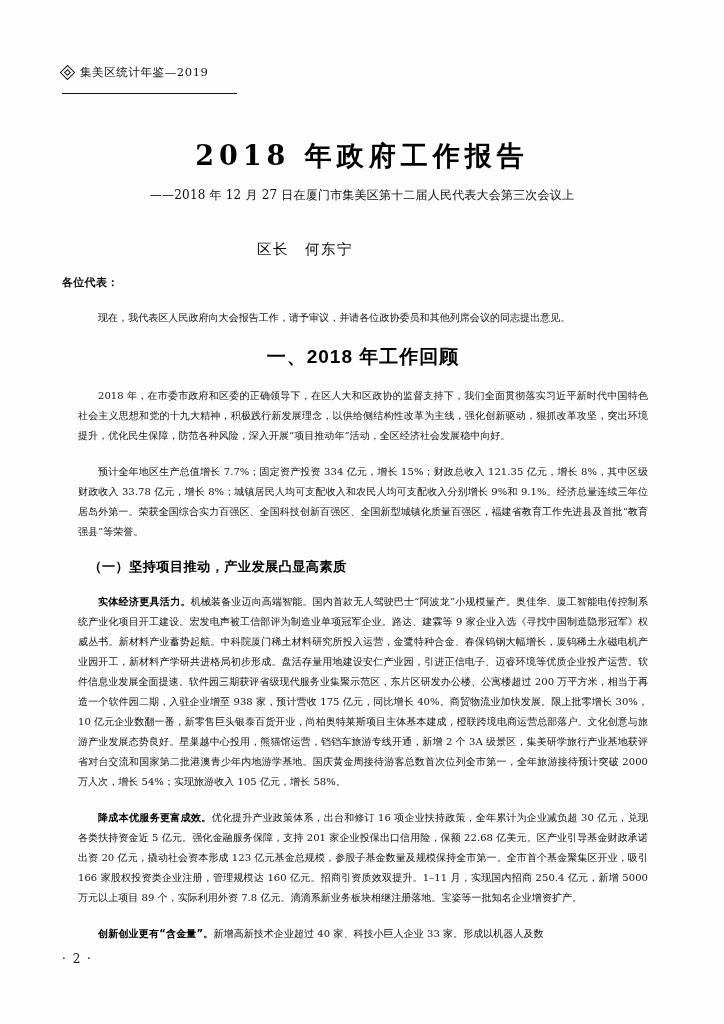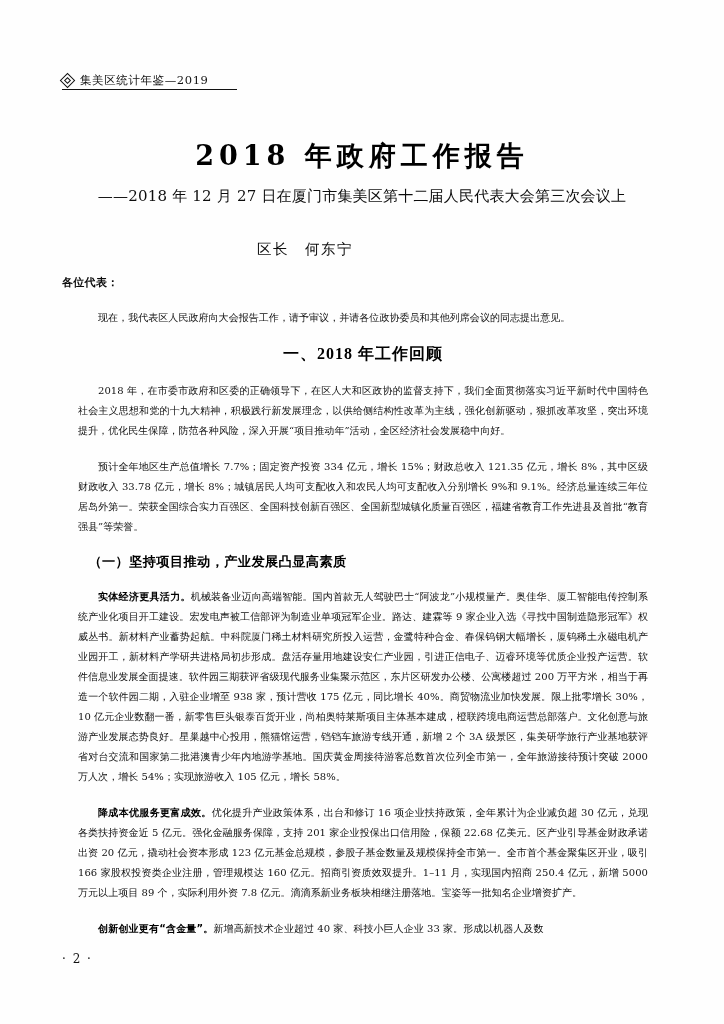--- a/index.html
+++ b/index.html
@@ -27,22 +27,21 @@
   
   .runhead {
     position: absolute;
     left: 62px;
     top: 66px;
     width: 175px;
     display: flex;
     align-items: flex-end;
     gap: 7px;
     border-bottom: 1.6px solid #111;
-    padding-bottom: 2px;
-    margin-top: 8px;
+    padding-bottom: 14px;
   }
   .runhead .diamond-icon {
     flex: 0 0 auto;
     display: inline-block;
     width: 11px;
     height: 11px;
     position: relative;
     margin-bottom: 1px;
   }
   .runhead .diamond-icon::before,
@@ -80,21 +79,21 @@
     letter-spacing: 5px;
     color: #000;
   }
   .doc-subtitle {
     position: absolute;
     left: 0;
     top: 187px;
     width: 724px;
     text-align: center;
     font-family: "DejaVu Serif", "Liberation Serif", serif;
-    font-size: 15px;
+    font-size: 12px;
     letter-spacing: 0.2px;
     color: #0d0d0d;
   }
   .doc-speaker {
     position: absolute;
     left: 0;
     top: 240px;
     width: 610px;
     text-align: center;
     font-family: "DejaVu Serif", "Liberation Serif", serif;
@@ -125,23 +124,23 @@
     text-align: justify;
     text-justify: inter-character;
     letter-spacing: 0.05px;
     text-indent: 2em;
     color: #101010;
   }
 
   .section-heading {
     margin: 7px 0 6px 0;
     text-align: center;
-    font-family: Liberation Serif, serif;
-    font-weight: bold;
-    font-size: 16px;
+    font-family: Liberation Sans, sans-serif;
+    font-weight: bold;
+    font-size: 19px;
     letter-spacing: 1px;
     color: #000;
   }
   .subsection-heading {
     margin: 6px 0 10px 0;
     text-indent: 2em;
     font-family: "DejaVu Sans", "Liberation Sans", sans-serif;
     font-weight: bold;
     font-size: 13.2px;
     letter-spacing: 0.4px;

